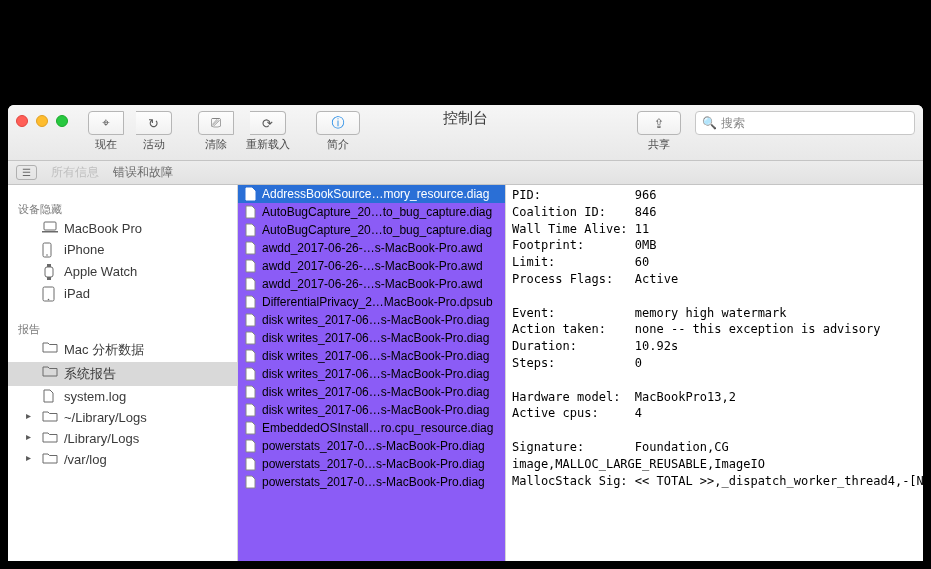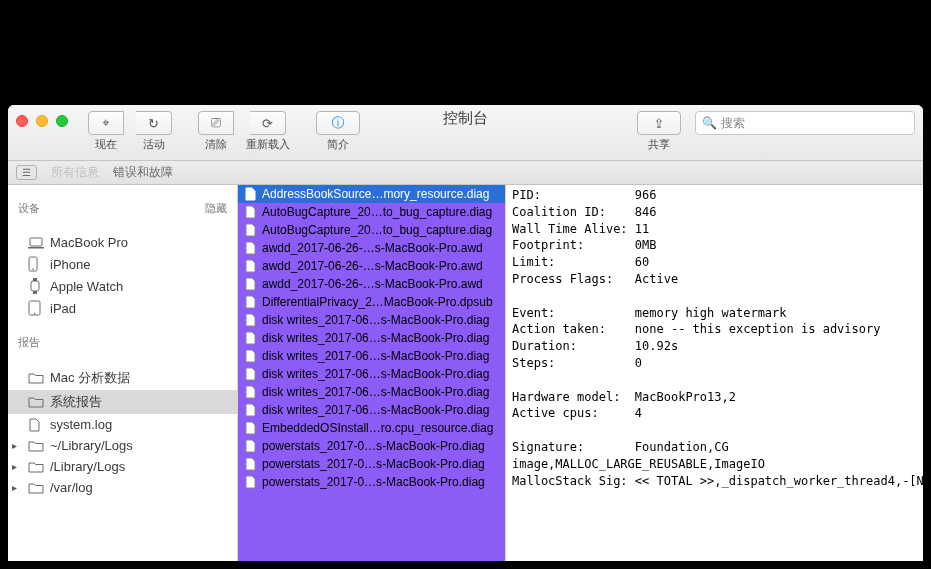--- a/index.html
+++ b/index.html
@@ -18,22 +18,22 @@
 .tb-seg .ic{border-radius:0;}
 .tb-seg:first-child .ic{border-radius:4px 0 0 4px;}
 .tb-seg:last-child .ic{border-radius:0 4px 4px 0;border-left:none;}
 .window-title { position:absolute; left:50%; top:4px; transform:translateX(-50%); font-size:15px; color:#3a3a3a; }
 .toolbar-right { margin-left:auto; display:flex; align-items:flex-start; gap:8px; }
 .search { display:flex; align-items:center; width:220px; height:24px; background:#fff; border:1px solid #c7c7c7; border-radius:4px; padding:0 6px; font-size:12px; color:#8a8a8a; margin-top:0; }
 .filterbar { height:24px; background:linear-gradient(#ececec,#e2e2e2); border-bottom:1px solid #c4c4c4; display:flex; align-items:center; font-size:12px; color:#6a6a6a; padding:0 8px; gap:14px; }
 .filterbar .sel{color:#bfbfbf;text-align:center;}
 .content { flex:1; display:flex; min-height:0; }
 .sidebar { width:230px; border-right:1px solid #d5d5d5; overflow:auto; font-size:13px; color:#3a3a3a; background:#fff; }
-.sb-head { display:flex; justify-content:space-between; padding:16px 10px; font-size:11px; color:#7a7a7a; }
-.sb-item { display:flex; align-items:center; gap:6px; padding:3px 10px 3px 4px; cursor:pointer; }
+.sb-head { display:flex; padding:1px 10px; font-size:11px; color:#7a7a7a;margin-top:16px; }
+.sb-item { display:flex; align-items:flex-start; gap:6px; padding:3px 10px 3px 18px; cursor:pointer; }
 .sb-item.sel { background:#d9d9d9; }
 .sb-item .tri { width:10px; font-size:10px; color:#5a5a5a; }
 .sb-item .ic { width:16px; color:#6a6a6a; }
 .filelist { width:268px; border-right:1px solid #d5d5d5; overflow:auto; font-size:12px; background:#8b5cf6; }
 .fl-row { display:flex; align-items:center; gap:4px; padding:2px 6px; cursor:pointer; white-space:nowrap; }
 .fl-row.sel { background:#2a6fd6; color:#fff; }
 .fl-row .ic { width:14px; font-size:12px; }
 .fl-row.sel .ic svg path{fill:#fff;}
 .detail { flex:1; overflow:auto; font-family:Menlo,Monaco,monospace; font-size:12px; line-height:1.4; white-space:pre; padding:2px 6px; color:#000; }
 svg{display:block;}

